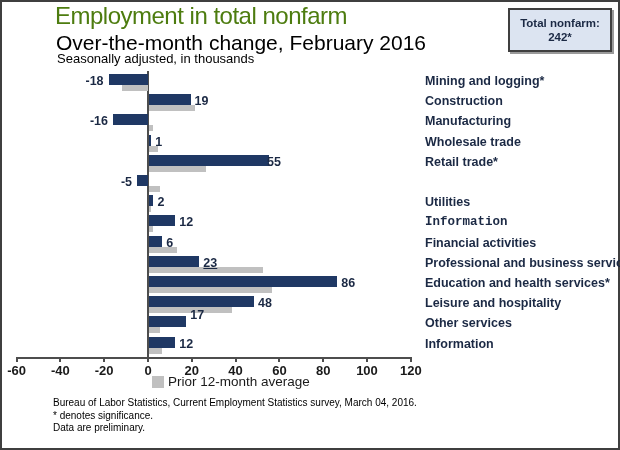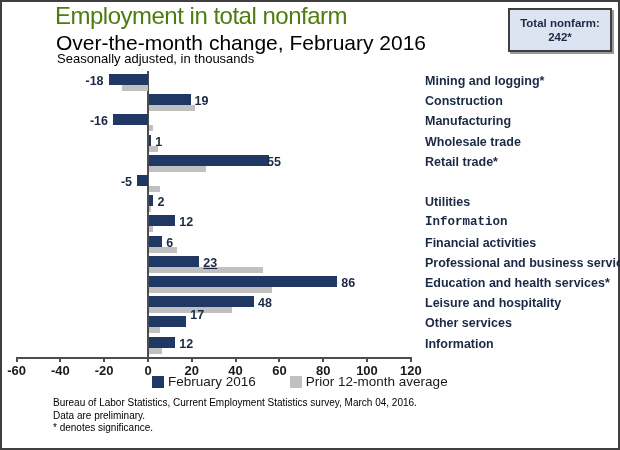--- a/index.html
+++ b/index.html
@@ -141,26 +141,22 @@
     <div class="tick-mark" style="left: 322.2px; top: 356.8px;"></div>
     <div class="tick-label" style="left: 305.2px; top: 362.8px;">80</div>
     <div class="tick-mark" style="left: 366px; top: 356.8px;"></div>
     <div class="tick-label" style="left: 349px; top: 362.8px;">100</div>
     <div class="tick-mark" style="left: 409.8px; top: 356.8px;"></div>
     <div class="tick-label" style="left: 392.8px; top: 362.8px;">120</div>
   </div>
 
 <div class="legend">
   <div class="legend-item">
-    <span class="swatch" style="background:#1f3864;"></span>
-    <span>February 2016</span>
-  </div>
-  <div class="legend-item">
     <span class="swatch" style="background:#c0c0c0;"></span>
     <span>Prior 12-month average</span>
   </div>
 </div>
 
 <div class="footer">
   <div>Bureau of Labor Statistics, Current Employment Statistics survey, March 04, 2016.</div>
+  <div>* denotes significance.</div>
   <div>Data are preliminary.</div>
-  <div>* denotes significance.</div>
 </div>
 
 </body></html>

